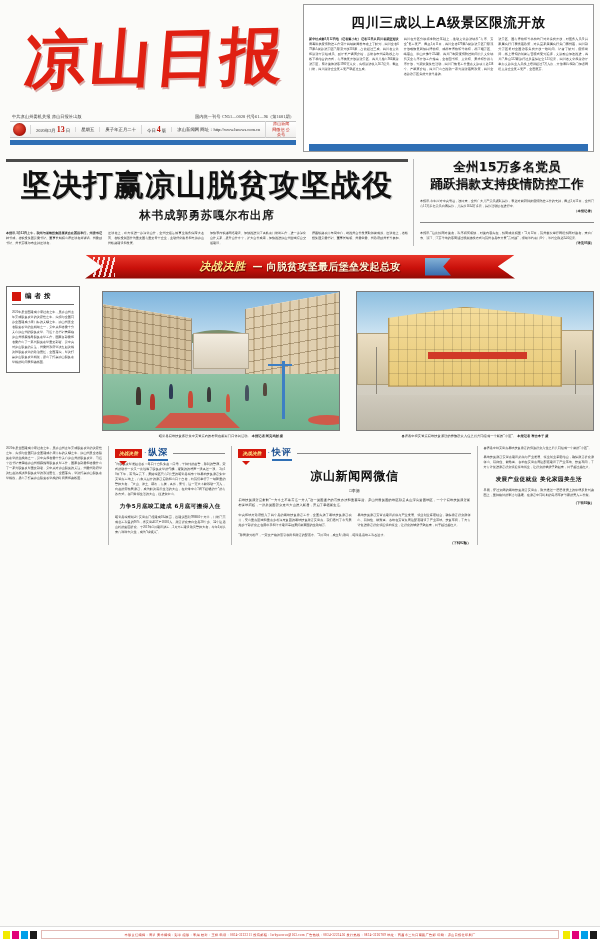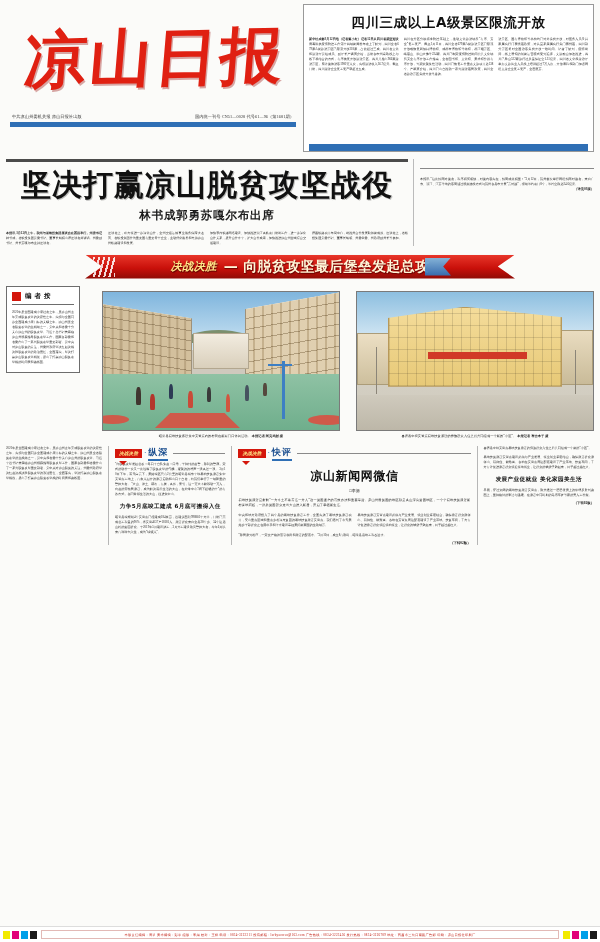--- a/index.html
+++ b/index.html
@@ -131,21 +131,21 @@
     opacity: .85;
   }
   .banner-b1 {
     font-size: 11px; font-weight: bold; color: #ffe98a;
     font-family: "DejaVu Sans", sans-serif;
     font-style: italic; letter-spacing: .5px;
     text-shadow: 0 1px 0 #7a0400, 1px 1px 1px rgba(0,0,0,.5);
     margin-right: 7px;
   }
   .banner-b2 {
-    font-size: 14px; font-weight: bold; color: #fff6d8;
+    font-size: 10px; font-weight: bold; color: #fff6d8;
     font-family: "DejaVu Sans", sans-serif;
     text-shadow: 0 1px 0 #7a0400, 1px 1px 1px rgba(0,0,0,.45);
     letter-spacing: .3px;
   }
   .banner-tail {
     position: absolute; right: 64px; top: 3px; width: 26px; height: 18px;
     background: linear-gradient(180deg,#7fb9e0,#2f6fb5);
     clip-path: polygon(0 0,100% 0,70% 50%,100% 100%,0 100%);
     opacity: .95;
   }
@@ -305,20 +305,38 @@
     <div class="masthead-left">
       <div class="logo-wrap">
         <div class="logo-text">凉山日报</div>
       </div>
 
       <div class="issn-line">
         <span>中共凉山州委机关报    凉山日报社出版</span>
         <span>国内统一刊号 CN51—0028 代号61—96（第1681期）</span>
       </div>
 
+      <div class="infobar">
+        <div class="seal"></div>
+        <div class="ib-cell">
+          <span>2020年3月</span>
+          <span class="ib-big">13</span>
+          <span>日</span>
+        </div>
+        <div class="ib-cell">星期五</div>
+        <div class="ib-cell">庚子年正月二十</div>
+        <div class="ib-cell">
+          <span>今日</span>
+          <span class="ib-big">4</span>
+          <span>版</span>
+        </div>
+        <div class="ib-cell">凉山新闻网 网址：http://www.lsnews.com.cn</div>
+        <div class="ib-right">凉山新闻网微信
+公众号</div>
+      </div>
 
       <div class="blue-rule"></div>
     </div>
 
     <div class="masthead-right">
       <div class="tr-head">四川三成以上A级景区限流开放</div>
       <div class="tr-cols">
         <div class="tr-col">
           <div class="tx lead">新华社成都3月12日电（记者董小红）记者12日从四川省新型冠状病毒肺炎疫情防控工作第十四场新闻发布会上了解到，四川全省679家A级旅游景区已限流开放218家，占比超过三成。四川省文化和旅游厅党组成员、副厅长严飒爽介绍，当前各市州采取线上与线下相结合的方式，有序恢复开放旅游景区。四川共推出966家旅游景区，累计接待游客1980万人次，实现旅游收入36.7亿元。截至目前，四川旅游企业复工复产率超过五成。</div>
         </div>
@@ -349,20 +367,26 @@
         <div class="col">
           <div class="tx">加快攀西铁路网络建设、加快推进沿江高铁项目前期工作，进一步深化合作关系，提升合作水平，扩大合作成果，加快推进凉山州全域综合交通建设。</div>
         </div>
         <div class="col">
           <div class="tx">德昌铁路项目布局中心，助推州合作发展取得新成效。座谈会上，省铁投集团党委书记、董事长胡明、州委常委、州政府副州长等参加。</div>
         </div>
       </div>
     </div>
 
     <div class="main-right">
+      <div>
+        <div class="side-head">全州15万多名党员</div>
+        <div class="side-head">踊跃捐款支持疫情防控工作</div>
+        <div class="side-body tx">本报讯  今年应对中央号召，连日来，全州广大共产党员踊跃捐款，表达对新冠肺炎疫情防控工作的支持，截止3月12日，全州已有15万多名党员自愿捐款，共捐款1614万多元，捐款活动还在进行中。</div>
+        <div class="credit">（本报记者）</div>
+      </div>
 
       <div class="side-divider"></div>
 
       <div>
         <div class="side-body tx">本报讯  “这次招商对接会，程序精简明快，对接内容实在，招商成效明显！”3月12日，我州首次举行网络招商对接会，来自广东、浙江、江苏等地的客商通过视频连线方式与我州各县市开展“云对接”，现场签约项目8个，签约金额达24.6亿元。</div>
         <div class="credit">（详见03版）</div>
       </div>
     </div>
   </div>
 

